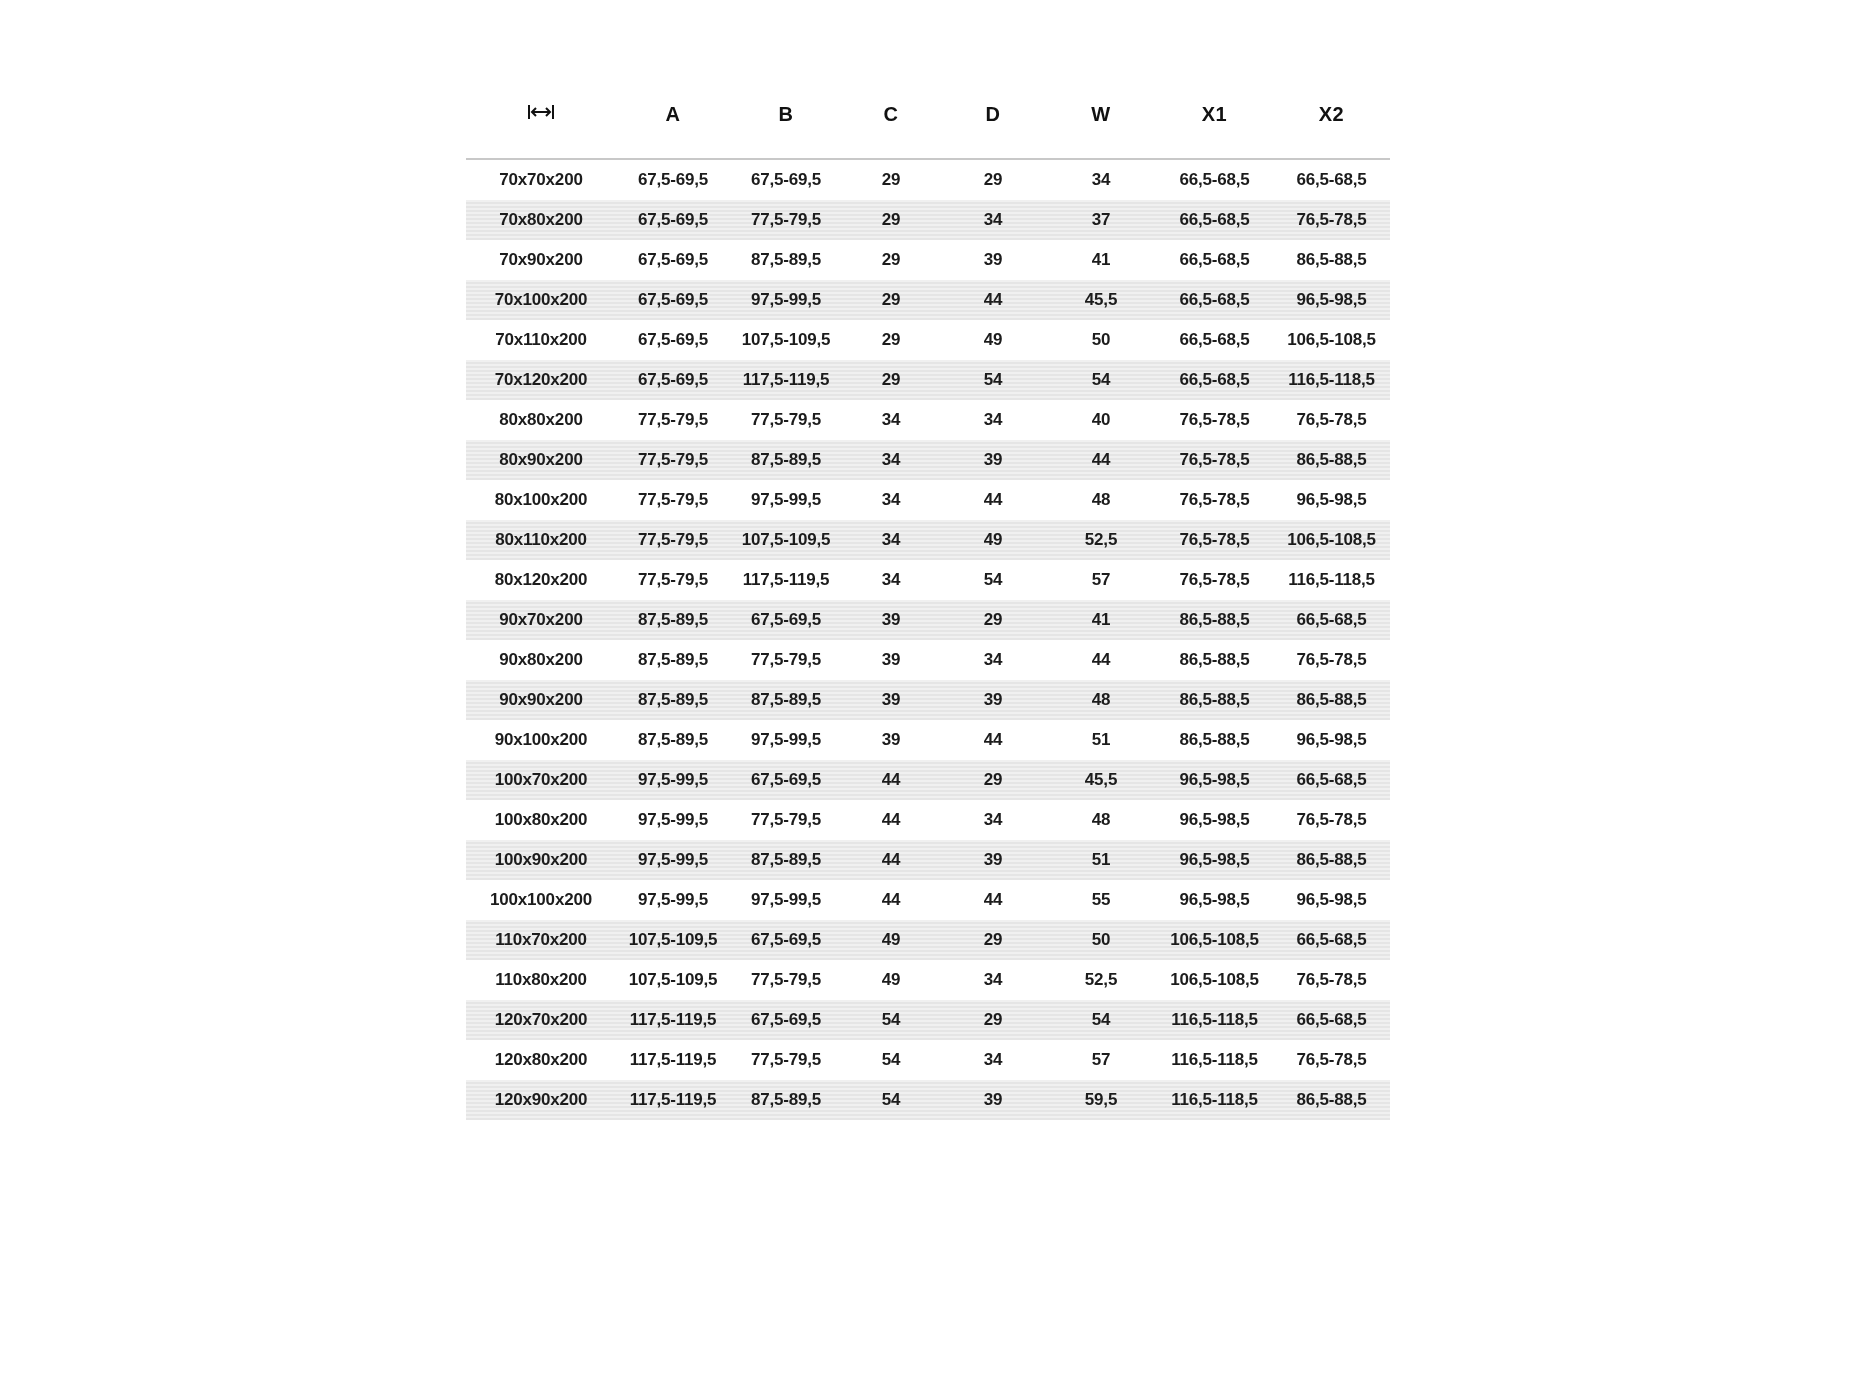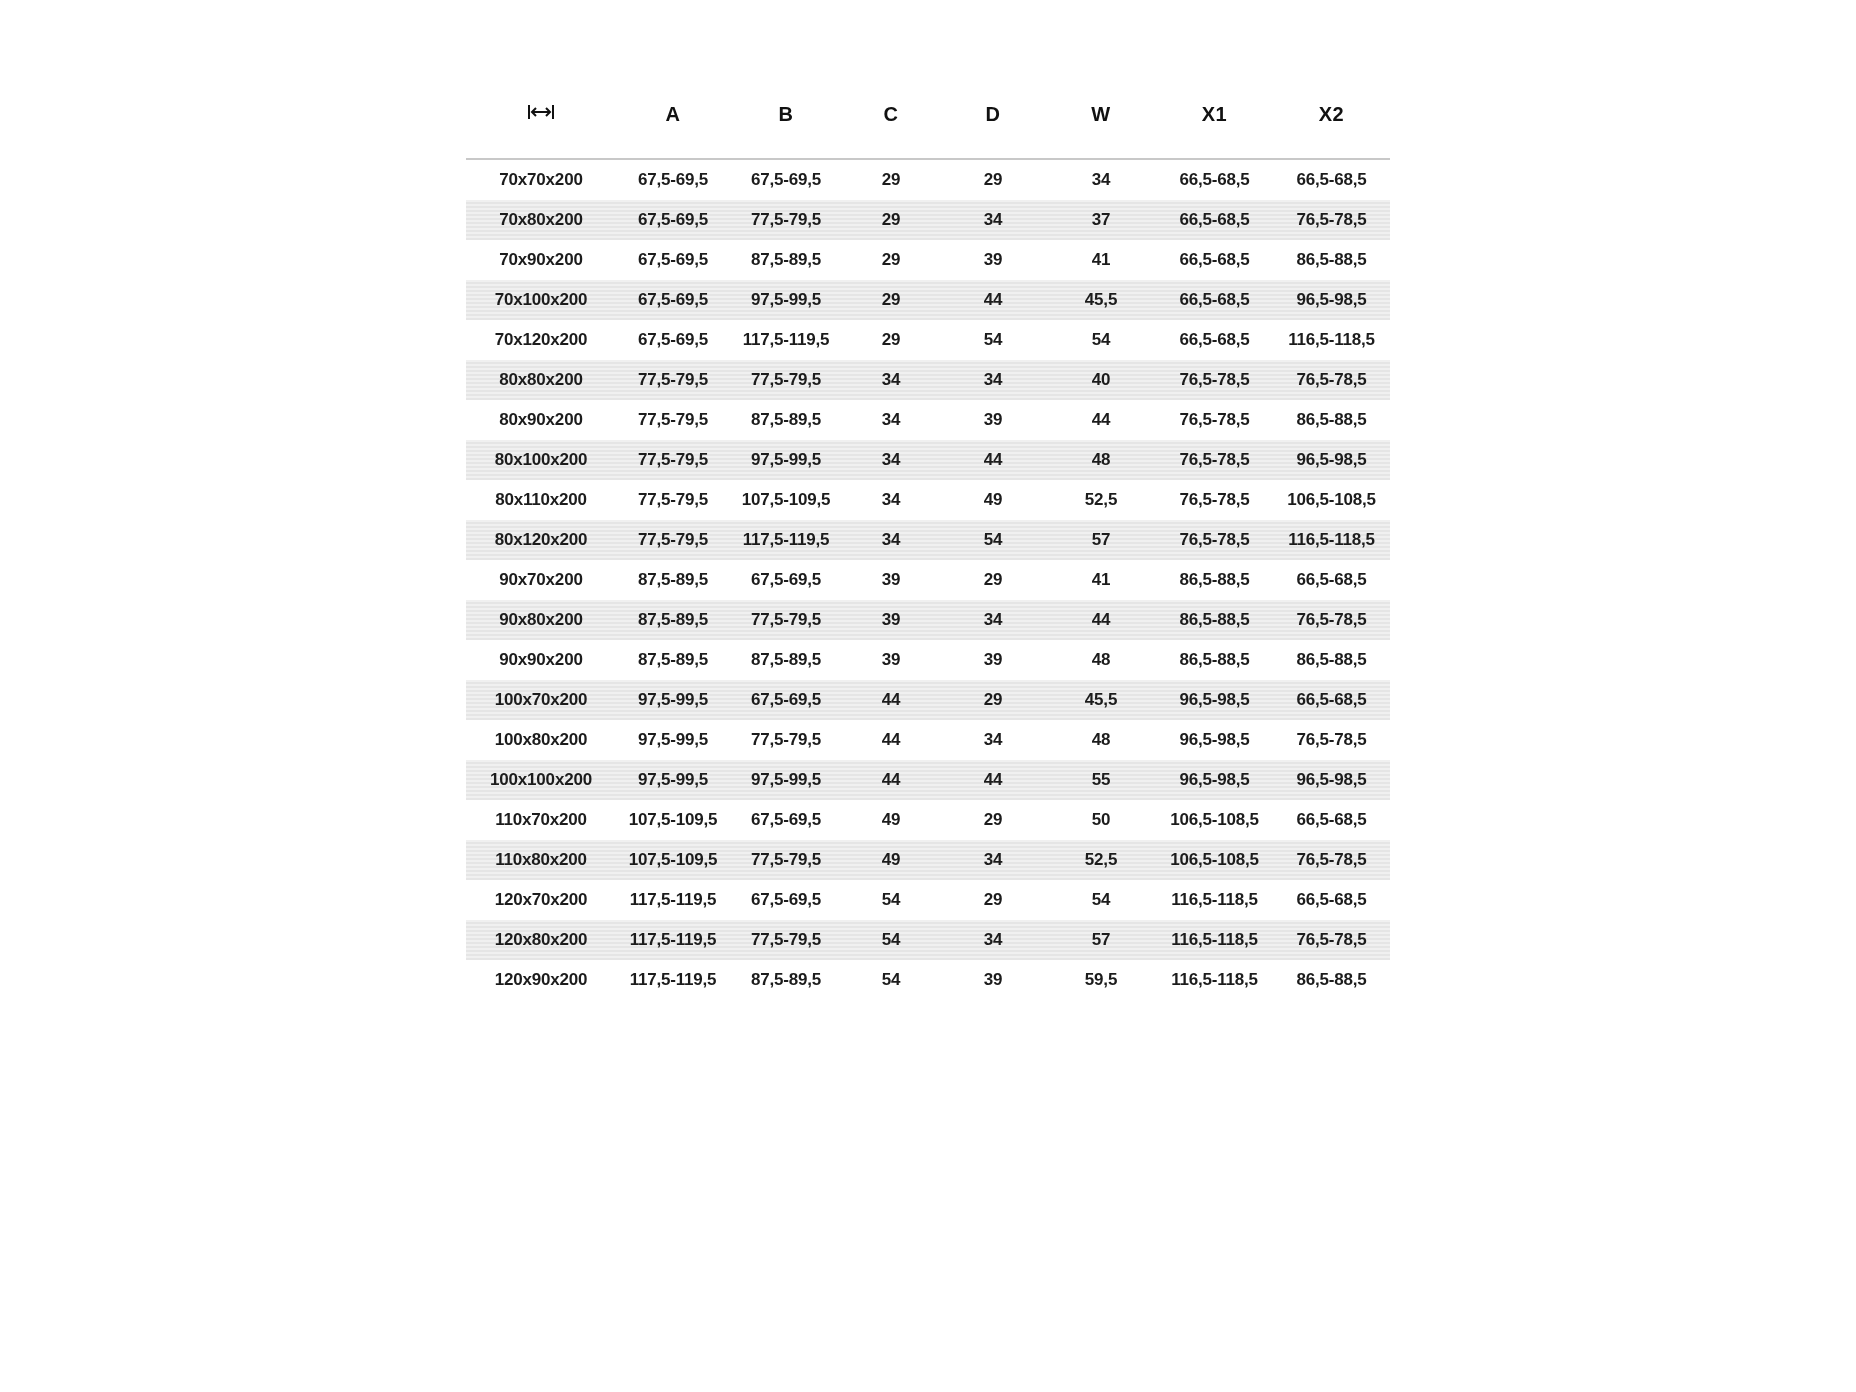--- a/index.html
+++ b/index.html
@@ -136,20 +136,30 @@
           <td>70x100x200</td>
           <td>67,5-69,5</td>
           <td>97,5-99,5</td>
           <td>29</td>
           <td>44</td>
           <td>45,5</td>
           <td>66,5-68,5</td>
           <td>96,5-98,5</td>
         </tr>
         <tr>
+          <td>70x110x200</td>
+          <td>67,5-69,5</td>
+          <td>107,5-109,5</td>
+          <td>29</td>
+          <td>49</td>
+          <td>50</td>
+          <td>66,5-68,5</td>
+          <td>106,5-108,5</td>
+        </tr>
+        <tr>
           <td>70x120x200</td>
           <td>67,5-69,5</td>
           <td>117,5-119,5</td>
           <td>29</td>
           <td>54</td>
           <td>54</td>
           <td>66,5-68,5</td>
           <td>116,5-118,5</td>
         </tr>
         <tr>
@@ -226,38 +236,58 @@
           <td>90x90x200</td>
           <td>87,5-89,5</td>
           <td>87,5-89,5</td>
           <td>39</td>
           <td>39</td>
           <td>48</td>
           <td>86,5-88,5</td>
           <td>86,5-88,5</td>
         </tr>
         <tr>
+          <td>90x100x200</td>
+          <td>87,5-89,5</td>
+          <td>97,5-99,5</td>
+          <td>39</td>
+          <td>44</td>
+          <td>51</td>
+          <td>86,5-88,5</td>
+          <td>96,5-98,5</td>
+        </tr>
+        <tr>
           <td>100x70x200</td>
           <td>97,5-99,5</td>
           <td>67,5-69,5</td>
           <td>44</td>
           <td>29</td>
           <td>45,5</td>
           <td>96,5-98,5</td>
           <td>66,5-68,5</td>
         </tr>
         <tr>
           <td>100x80x200</td>
           <td>97,5-99,5</td>
           <td>77,5-79,5</td>
           <td>44</td>
           <td>34</td>
           <td>48</td>
           <td>96,5-98,5</td>
           <td>76,5-78,5</td>
+        </tr>
+        <tr>
+          <td>100x90x200</td>
+          <td>97,5-99,5</td>
+          <td>87,5-89,5</td>
+          <td>44</td>
+          <td>39</td>
+          <td>51</td>
+          <td>96,5-98,5</td>
+          <td>86,5-88,5</td>
         </tr>
         <tr>
           <td>100x100x200</td>
           <td>97,5-99,5</td>
           <td>97,5-99,5</td>
           <td>44</td>
           <td>44</td>
           <td>55</td>
           <td>96,5-98,5</td>
           <td>96,5-98,5</td>

